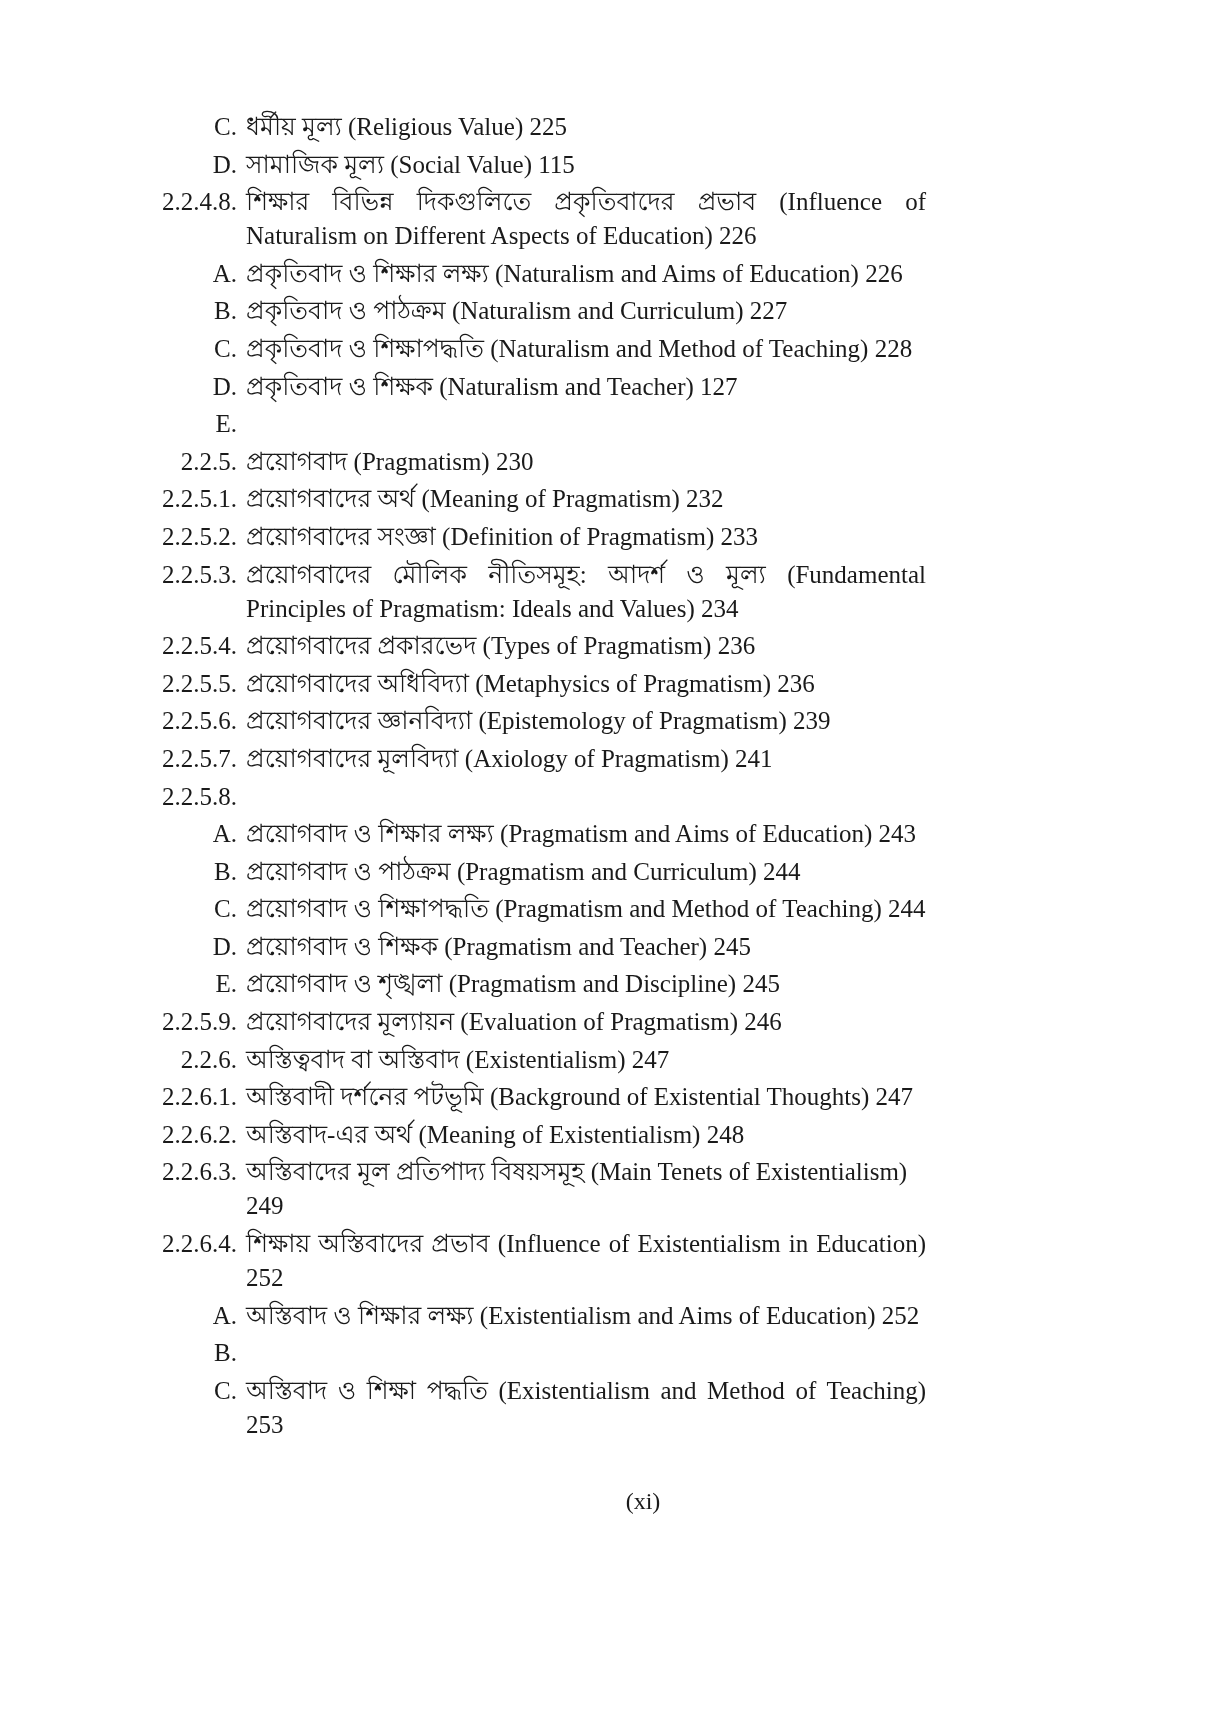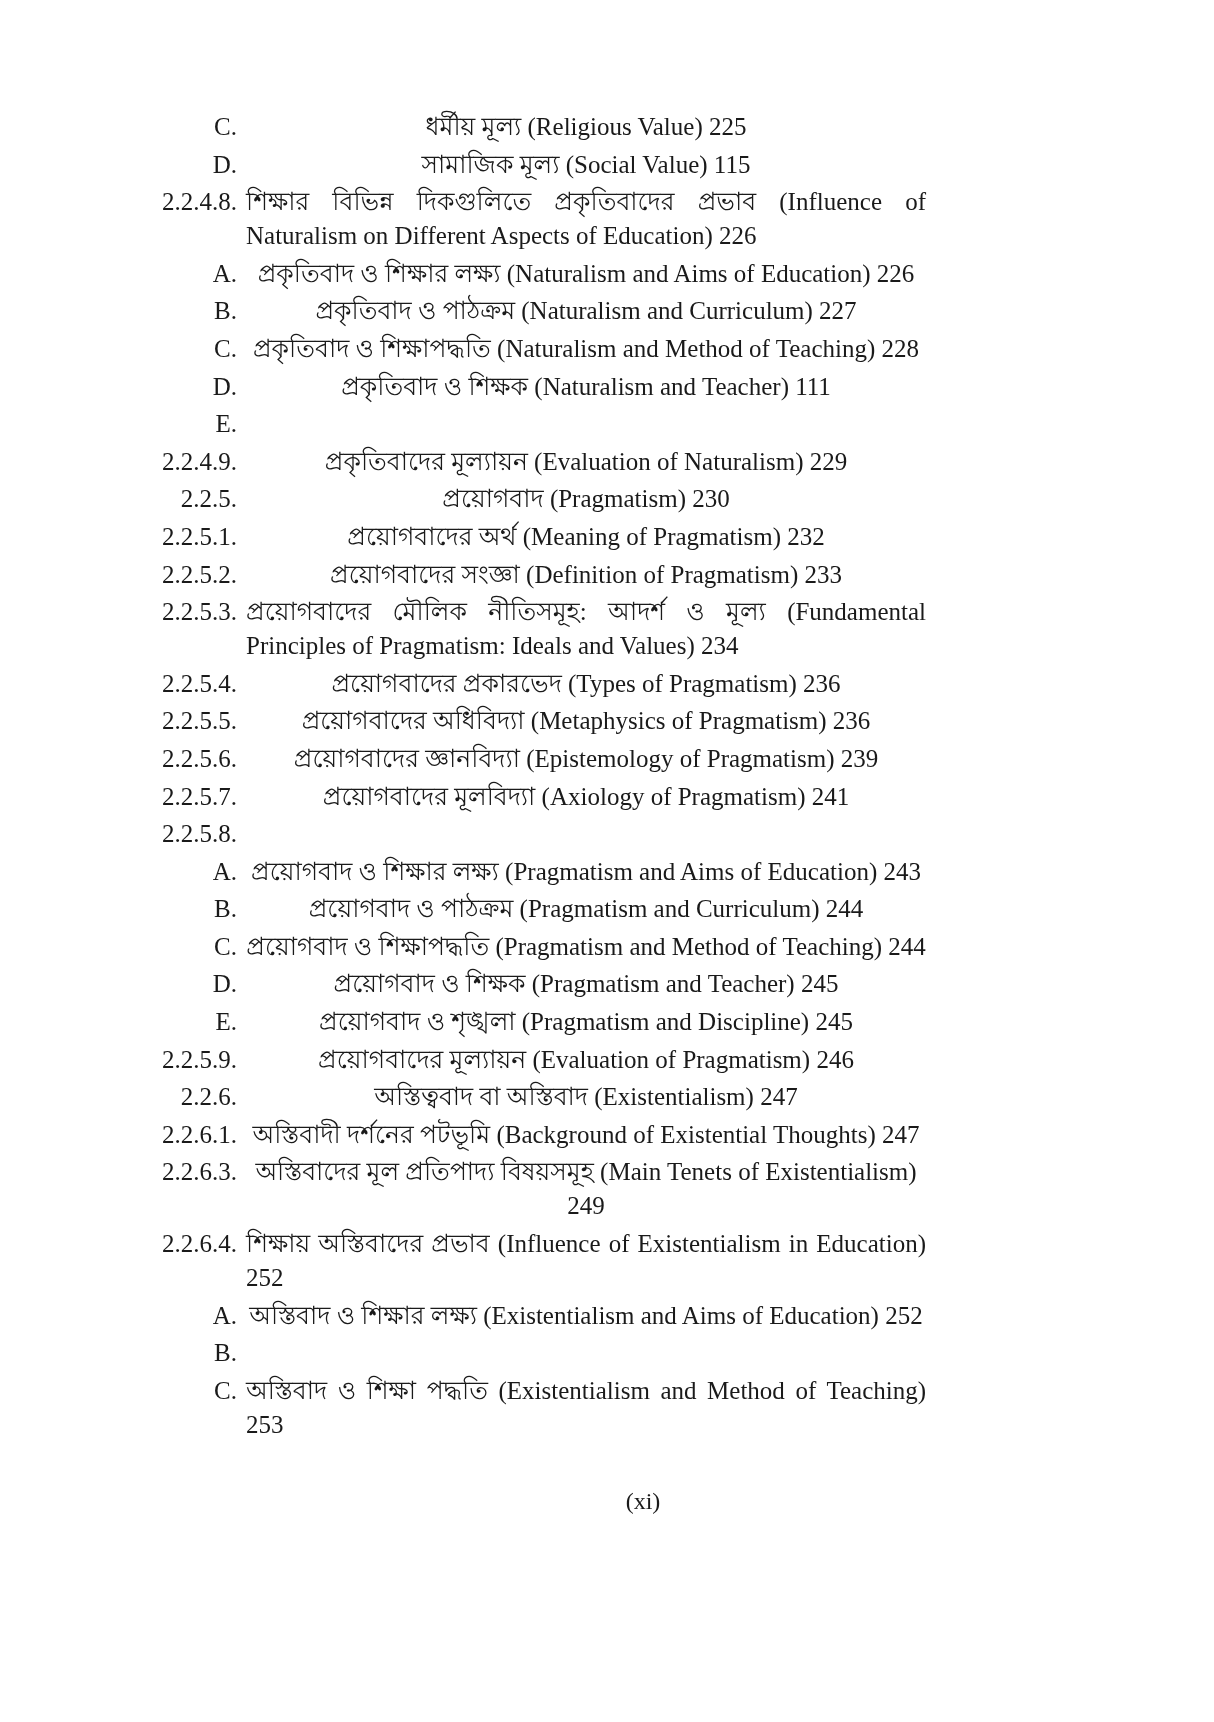--- a/index.html
+++ b/index.html
@@ -13,21 +13,21 @@
   .entry {
     display: flex; align-items: flex-start;
     font-size: 25px; line-height: 34px;
     margin-bottom: 3.6px;
   }
   .num {
     flex: 0 0 96px; text-align: right; padding-right: 9px;
     box-sizing: border-box; white-space: nowrap;
   }
   .txt { flex: 1 1 auto; text-align: justify; }
-  .txt.single { text-align: center; }
+  .txt.single { text-align: left; }
   .folio {
     position: absolute; top: 1488px; left: 0; width: 1214px;
     text-align: center; font-size: 24px; padding-left: 36px;
   }
 </style>
 </head>
 <body>
 
 <div class="page">
   <div class="toc">
@@ -50,28 +50,24 @@
     <div class="entry">
         <span class="num">B.</span>
         <span class="txt single">প্রকৃতিবাদ ও পাঠক্রম (Naturalism and Curriculum) 227</span>
       </div>
     <div class="entry">
         <span class="num">C.</span>
         <span class="txt single">প্রকৃতিবাদ ও শিক্ষাপদ্ধতি (Naturalism and Method of Teaching) 228</span>
       </div>
     <div class="entry">
         <span class="num">D.</span>
-        <span class="txt single">প্রকৃতিবাদ ও শিক্ষক (Naturalism and Teacher) 111</span>
+        <span class="txt single">প্রকৃতিবাদ ও শিক্ষক (Naturalism and Teacher) 127</span>
       </div>
     <div class="entry">
         <span class="num">E.</span>
-      </div>
-    <div class="entry">
-        <span class="num">2.2.4.9.</span>
-        <span class="txt single">প্রকৃতিবাদের মূল্যায়ন (Evaluation of Naturalism) 229</span>
       </div>
     <div class="entry">
         <span class="num">2.2.5.</span>
         <span class="txt single">প্রয়োগবাদ (Pragmatism) 230</span>
       </div>
     <div class="entry">
         <span class="num">2.2.5.1.</span>
         <span class="txt single">প্রয়োগবাদের অর্থ (Meaning of Pragmatism) 232</span>
       </div>
     <div class="entry">
@@ -127,20 +123,24 @@
       </div>
     <div class="entry">
         <span class="num">2.2.6.</span>
         <span class="txt single">অস্তিত্ববাদ বা অস্তিবাদ (Existentialism) 247</span>
       </div>
     <div class="entry">
         <span class="num">2.2.6.1.</span>
         <span class="txt single">অস্তিবাদী দর্শনের পটভূমি (Background of Existential Thoughts) 247</span>
       </div>
     <div class="entry">
+        <span class="num">2.2.6.2.</span>
+        <span class="txt single">অস্তিবাদ-এর অর্থ (Meaning of Existentialism) 248</span>
+      </div>
+    <div class="entry">
         <span class="num">2.2.6.3.</span>
         <span class="txt single">অস্তিবাদের মূল প্রতিপাদ্য বিষয়সমূহ (Main Tenets of Existentialism) 249</span>
       </div>
     <div class="entry">
         <span class="num">2.2.6.4.</span>
         <span class="txt">শিক্ষায় অস্তিবাদের প্রভাব (Influence of Existentialism in Education) 252</span>
       </div>
     <div class="entry">
         <span class="num">A.</span>
         <span class="txt single">অস্তিবাদ ও শিক্ষার লক্ষ্য (Existentialism and Aims of Education) 252</span>

